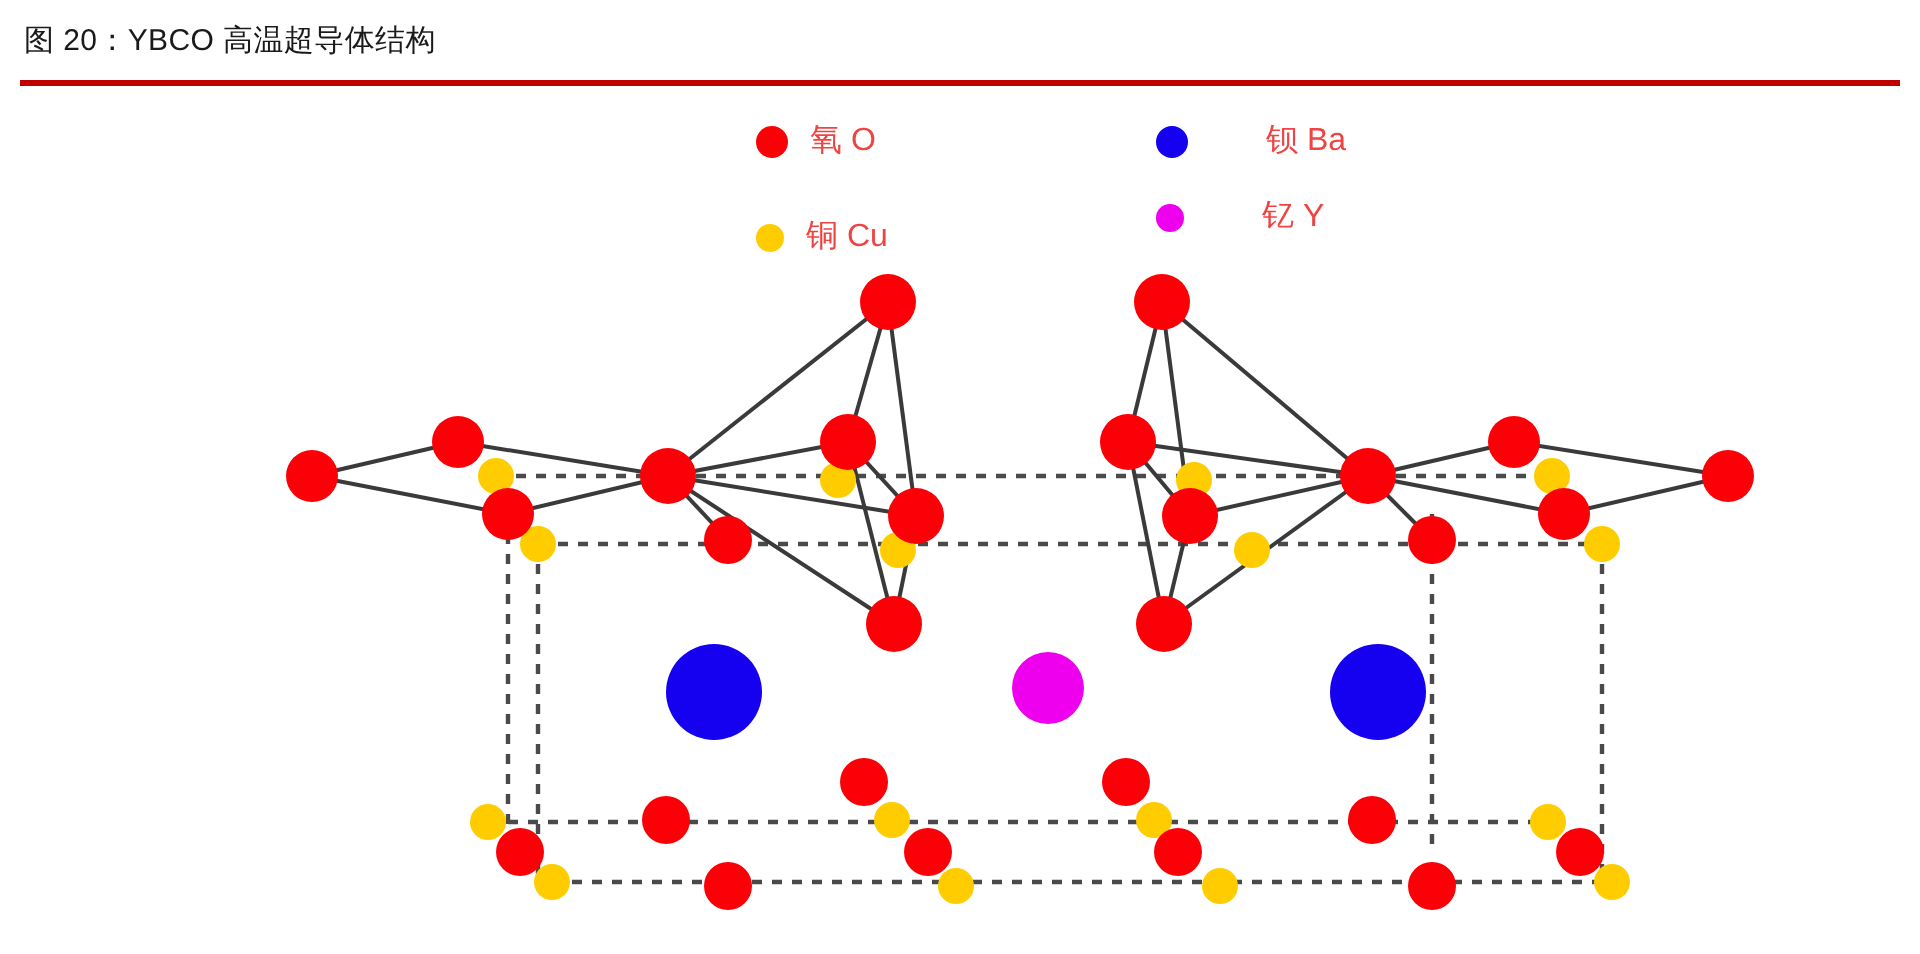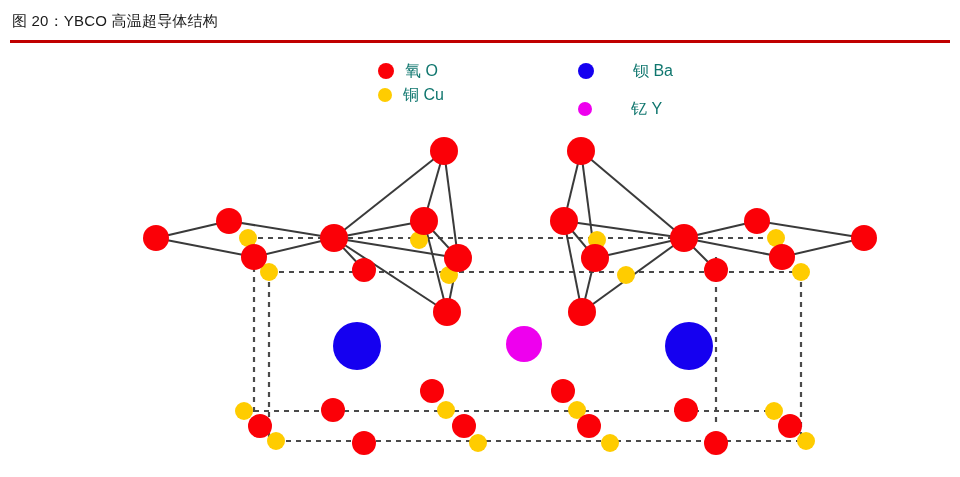--- a/index.html
+++ b/index.html
@@ -61,21 +61,21 @@
     align-items: center;
     height: 22px;
   }
   .legend-swatch {
     border-radius: 50%;
     display: inline-block;
     flex: 0 0 auto;
   }
   .legend-label {
     font-size: 16px;
-    color: #0f766e;
+    color: #ef4444;
     margin-left: 11px;
     white-space: nowrap;
     line-height: 22px;
   }
   
   #structure-svg {
     position: absolute;
     left: 0;
     top: 120px;
     width: 960px;
@@ -95,21 +95,21 @@
 
   <div class="legend" id="legend">
       <div class="legend-item" style="left: 8px; top: 4px;">
         <span class="legend-swatch" style="width: 16px; height: 16px; background: rgb(251, 0, 7);"></span>
         <span class="legend-label">氧 O</span>
       </div>
       <div class="legend-item" style="left: 208px; top: 4px; gap: 28px;">
         <span class="legend-swatch" style="width: 16px; height: 16px; background: rgb(21, 0, 240);"></span>
         <span class="legend-label">钡 Ba</span>
       </div>
-      <div class="legend-item" style="left: 8px; top: 28px; align-items: center;">
+      <div class="legend-item" style="left: 8px; top: 52px; align-items: center;">
         <span class="legend-swatch" style="width: 14px; height: 14px; background: rgb(255, 204, 0);"></span>
         <span class="legend-label">铜 Cu</span>
       </div>
       <div class="legend-item" style="left: 208px; top: 42px; gap: 28px;">
         <span class="legend-swatch" style="width: 14px; height: 14px; background: rgb(238, 0, 238);"></span>
         <span class="legend-label">钇 Y</span>
       </div>
     </div>
 
   <svg id="structure-svg" viewBox="0 0 960 357">

